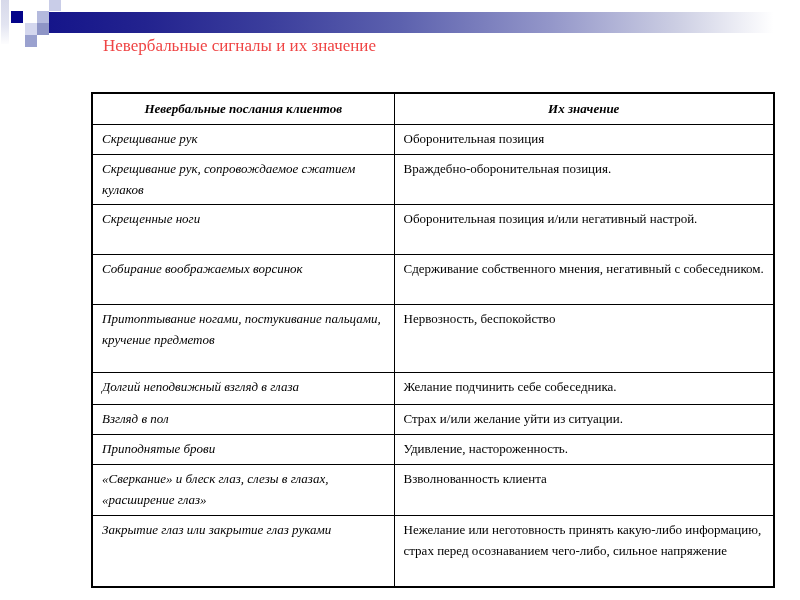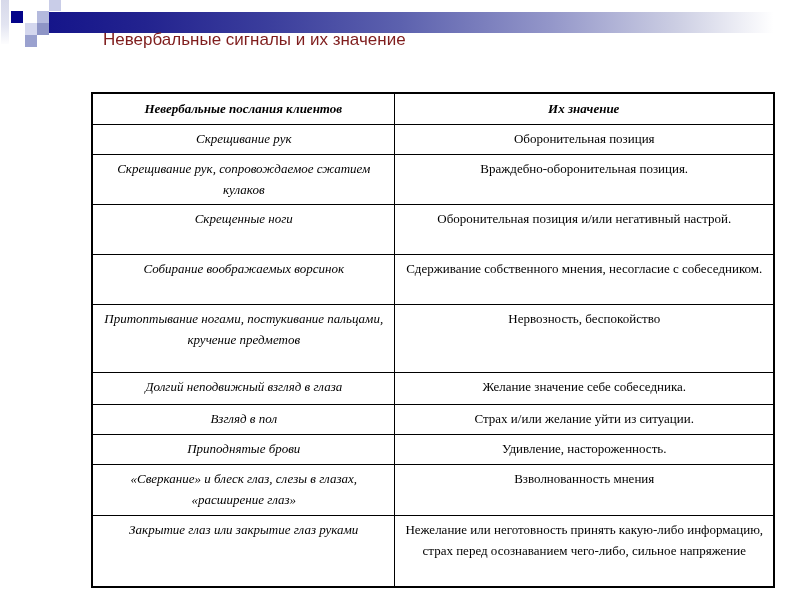--- a/index.html
+++ b/index.html
@@ -28,43 +28,42 @@
   .banner {
     position: absolute; left: 49px; top: 12px; width: 747px; height: 21px;
     background: linear-gradient(90deg,
       #15158a 0%, #23238f 13%, #3c3f9d 30%, #5c61ae 47%,
       #9396c9 67%, #ccceе3 84%, #ffffff 97%);
     background: linear-gradient(90deg,
       #15158a 0%, #23238f 13%, #3c3f9d 30%, #5c61ae 47%,
       #9396c9 67%, #cccee3 84%, #ffffff 97%);
   }
   .slide-title {
-    position: absolute; left: 103px; top: 30px;
-    font-family: Liberation Sans, sans-serif;
-    font-size: 17px; line-height: 19px; color: #7f1d1d;
+    position: absolute; left: 103px; top: 36px;
+    font-family: Liberation Serif, serif;
+    font-size: 17px; line-height: 19px; color: #ef4444;
     white-space: nowrap;
   }
 
   
   table.signals {
     position: absolute; left: 91px; top: 92px;
     width: 682px;
     border-collapse: collapse;
     table-layout: fixed;
     border: 2px solid #000;
     font-size: 13px; line-height: 21.5px; color: #000;
   }
   table.signals col.c1 { width: 302px; }
   table.signals col.c2 { width: 380px; }
   table.signals th, table.signals td {
     border: 1px solid #000;
     vertical-align: top;
     padding: 3px 8px 3px 9px;
     overflow: hidden;
-    text-align: center;
   }
   table.signals th {
     font-weight: bold; font-style: italic;
     text-align: center; vertical-align: middle;
     padding: 3px 4px;
   }
   td.signal-cell { font-style: italic; }
   thead tr           { height: 31px; }
   tbody tr:nth-child(1)  { height: 30px; }
   tbody tr:nth-child(2)  { height: 50px; }
@@ -112,41 +111,41 @@
         <tr>
           <td class="signal-cell">Скрещивание рук, сопровождаемое сжатием кулаков</td>
           <td class="meaning-cell">Враждебно-оборонительная позиция.</td>
         </tr>
         <tr>
           <td class="signal-cell">Скрещенные ноги</td>
           <td class="meaning-cell">Оборонительная позиция и/или негативный настрой.</td>
         </tr>
         <tr>
           <td class="signal-cell">Собирание воображаемых ворсинок</td>
-          <td class="meaning-cell">Сдерживание собственного мнения, несогласие с собеседником.</td>
+          <td class="meaning-cell">Сдерживание собственного мнения, негативный с собеседником.</td>
         </tr>
         <tr>
           <td class="signal-cell">Притоптывание ногами, постукивание пальцами, кручение предметов</td>
           <td class="meaning-cell">Нервозность, беспокойство</td>
         </tr>
         <tr>
           <td class="signal-cell">Долгий неподвижный взгляд в глаза</td>
-          <td class="meaning-cell">Желание значение себе собеседника.</td>
+          <td class="meaning-cell">Желание подчинить себе собеседника.</td>
         </tr>
         <tr>
           <td class="signal-cell">Взгляд в пол</td>
           <td class="meaning-cell">Страх и/или желание уйти из ситуации.</td>
         </tr>
         <tr>
           <td class="signal-cell">Приподнятые брови</td>
           <td class="meaning-cell">Удивление, настороженность.</td>
         </tr>
         <tr>
           <td class="signal-cell">«Сверкание» и блеск глаз, слезы в глазах, «расширение глаз»</td>
-          <td class="meaning-cell">Взволнованность мнения</td>
+          <td class="meaning-cell">Взволнованность клиента</td>
         </tr>
         <tr>
           <td class="signal-cell">Закрытие глаз или закрытие глаз руками</td>
           <td class="meaning-cell">Нежелание или неготовность принять какую-либо информацию, страх перед осознаванием чего-либо, сильное напряжение</td>
         </tr>
       </tbody>
   </table>
 
 </div>
 

